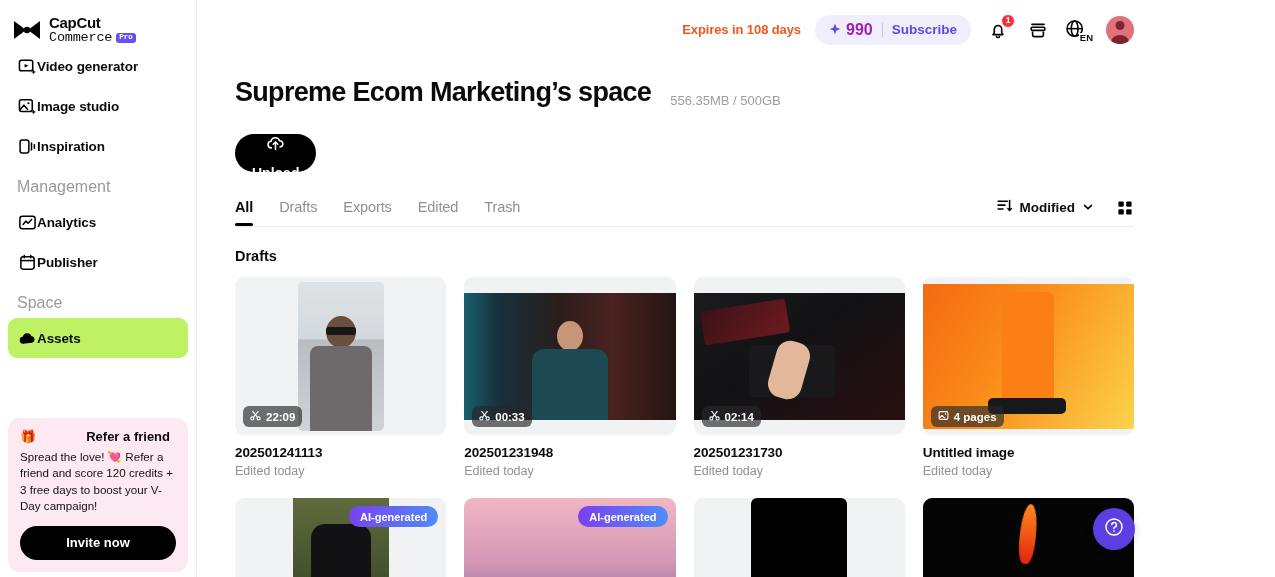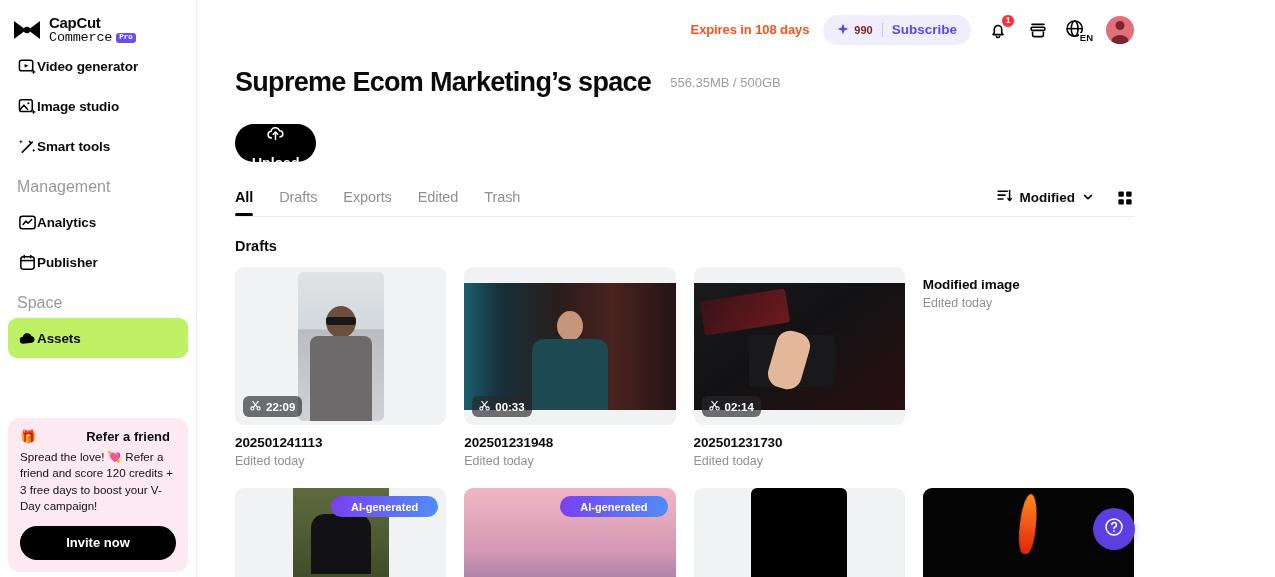--- a/index.html
+++ b/index.html
@@ -71,21 +71,21 @@
   .topbar {
     height: 59px; display: flex; align-items: center;
     justify-content: flex-end; gap: 14px; padding-right: 14px;
   }
   .expires { font-size: 13px; font-weight: 700; color: #f4551e; letter-spacing: -0.1px; }
   .credit-pill {
     display: flex; align-items: center; gap: 9px;
     background: #f0eefc; border-radius: 16px;
     height: 30px; padding: 0 14px; cursor: pointer;
   }
-  .credit-val { font-size: 11px; font-weight: 700; color: #7f1d1d; display:flex; align-items:center; gap:5px; }
+  .credit-val { font-size: 16px; font-weight: 700; color: #a21caf; display:flex; align-items:center; gap:5px; }
   .pill-divider { width: 1px; height: 14px; background: #c9c3f2; }
   .subscribe { font-size: 13.5px; font-weight: 700; color: #5b4ae8; cursor: pointer; }
 
   .icon-btn { width: 26px; height: 26px; display: flex; align-items: center; justify-content: center; cursor: pointer; position: relative; }
   .bell-badge {
     position: absolute; top: -3px; right: -4px;
     background: #fa2e3c; color: #fff;
     font-size: 8.5px; font-weight: 700;
     min-width: 14px; height: 14px; border-radius: 8px;
     display: flex; align-items: center; justify-content: center;
@@ -107,21 +107,21 @@
     width:9px; height:9px; border-radius:50%;
     background:#7d2430; transform:translateX(-50%);
   }
   .avatar::after {
     content:''; position:absolute; left:50%; bottom:-5px;
     width:18px; height:14px; border-radius:50% 50% 0 0;
     background:#7d2430; transform:translateX(-50%);
   }
 
   .content { padding: 0 14px 0 38px; }
-  .title-row { display: flex; align-items: center; gap: 19px; margin-top: 8px; }
+  .title-row { display: flex; align-items: flex-end; gap: 19px; margin-top: 18px; }
   .space-title { font-size: 27px; font-weight: 700; letter-spacing: -0.7px; }
   .space-size { font-size: 13px; color: #9a9da2; }
 
   .upload-btn {
     margin-top: 26px;
     display: inline-flex; align-items: center; gap: 9px;
     background: #000; color: #fff; border: none;
     height: 38px; padding: 0 17px; border-radius: 19px;
     font-size: 14px; font-weight: 700; cursor: pointer;
     font-family: inherit;
@@ -163,21 +163,21 @@
     position: absolute; left: 8px; bottom: 8px;
     display: flex; align-items: center; gap: 5px;
     background: rgba(40,40,42,0.66); color: #fff;
     border-radius: 6px; height: 21px; padding: 0 7px;
     font-size: 11.5px; font-weight: 700;
   }
   .ai-badge {
     position: absolute; right: 8px; top: 8px;
     background: linear-gradient(100deg,#7a3ff0 0%,#4f8ef7 100%);
     color: #fff; font-size: 11px; font-weight: 700;
-    border-radius: 11px; height: 21px; padding: 0 20px;
+    border-radius: 11px; height: 21px; padding: 0 11px;
     display: flex; align-items: center;
   }
   .card-name { font-size: 13.5px; font-weight: 700; margin-top: 10px; letter-spacing: -0.1px; }
   .card-meta { font-size: 12.5px; color: #8d9096; margin-top: 4px; }
 
   .help-fab {
     position: absolute; right: 13px; bottom: 27px;
     width: 42px; height: 42px; border-radius: 50%;
     background: #5b3fe0; display: flex; align-items: center; justify-content: center;
     cursor: pointer; box-shadow: 0 2px 8px rgba(0,0,0,.16);
@@ -263,32 +263,31 @@
         <svg width="19" height="19" viewBox="0 0 20 20" fill="none" stroke="#000" stroke-width="1.6">
           <rect x="1.5" y="2.8" width="13.5" height="12.4" rx="2.2"></rect>
           <circle cx="11" cy="6.6" r="1.1" fill="#000" stroke="none"></circle>
           <path d="M2.4 13 L6.2 8.6 L10 13" stroke-linecap="round" stroke-linejoin="round"></path>
           <path d="M16.4 13.2 l.7 1.9 1.9.7-1.9.7-.7 1.9-.7-1.9-1.9-.7 1.9-.7z" fill="#000" stroke="none"></path>
         </svg>
       </span>
       <span class="nav-label">Image studio</span>
     </div>
 
-
     <div class="nav-item">
       <span class="nav-icon">
-        <svg width="19" height="19" viewBox="0 0 20 20" fill="none" stroke="#000" stroke-width="1.7">
-          <path d="M4.5 16 L15 5.4" stroke-linecap="round"></path>
-          <path d="M11.6 4.2 L13.4 6"></path>
-          <path d="M3.1 3 l.55 1.5 1.5.55-1.5.55L3.1 7.1 2.55 5.6 1.05 5.05 2.55 4.5z" fill="#000" stroke="none"></path>
-          <path d="M16.6 12.4 l.5 1.35 1.35.5-1.35.5-.5 1.35-.5-1.35-1.35-.5 1.35-.5z" fill="#000" stroke="none"></path>
-        </svg>
-      </span>
-      <span class="nav-label">Smart tools</span>
-    </div>
+        <svg width="19" height="19" viewBox="0 0 20 20" fill="none" stroke="#000" stroke-width="1.6">
+          <rect x="2.2" y="3.2" width="9.2" height="13.6" rx="2.2"></rect>
+          <path d="M14.2 6.4 v7.2" stroke-linecap="round"></path>
+          <path d="M17.2 8.2 v3.6" stroke-linecap="round"></path>
+        </svg>
+      </span>
+      <span class="nav-label">Inspiration</span>
+    </div>
+
 
     <div class="section-label">Management</div>
 
     <div class="nav-item">
       <span class="nav-icon">
         <svg width="19" height="19" viewBox="0 0 20 20" fill="none" stroke="#000" stroke-width="1.6">
           <rect x="2" y="3.4" width="16" height="13.2" rx="2.6"></rect>
           <path d="M5.4 12 L8.2 8.6 L10.6 10.8 L14.4 6.8" stroke-linecap="round" stroke-linejoin="round"></path>
         </svg>
       </span>
@@ -500,21 +499,36 @@
                 </svg>
               </span>
               <span>02:14</span>
             </div>
           </div>
           <div class="card-name">202501231730</div>
           <div class="card-meta">Edited today</div>
         </div>
 
         <div class="card">
-          <div class="card-name">Modified image</div>
+          <div class="thumb">
+            <div class="media t4">
+              <span class="boot"></span>
+            </div>
+            <div class="badge">
+              <span>
+                <svg width="11" height="11" viewBox="0 0 12 12" fill="none" stroke="#fff" stroke-width="1.2">
+                  <rect x="1.2" y="1.8" width="9.6" height="8.4" rx="1.4"></rect>
+                  <circle cx="8.2" cy="4.4" r=".8" fill="#fff" stroke="none"></circle>
+                  <path d="M1.8 8.6 L4.4 5.8 L7 8.6" stroke-linecap="round" stroke-linejoin="round"></path>
+                </svg>
+              </span>
+              <span>4 pages</span>
+            </div>
+          </div>
+          <div class="card-name">Untitled image</div>
           <div class="card-meta">Edited today</div>
         </div>
       </div>
 
       
       <div class="grid" style="margin-top:20px;">
         <div class="card">
           <div class="thumb">
             <div class="media t5">
                 <span class="hood"></span>

